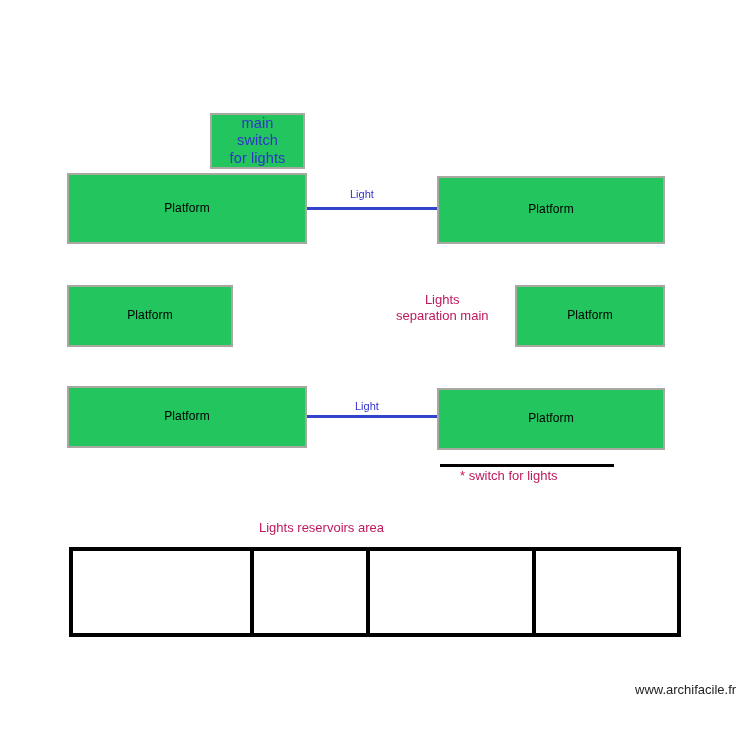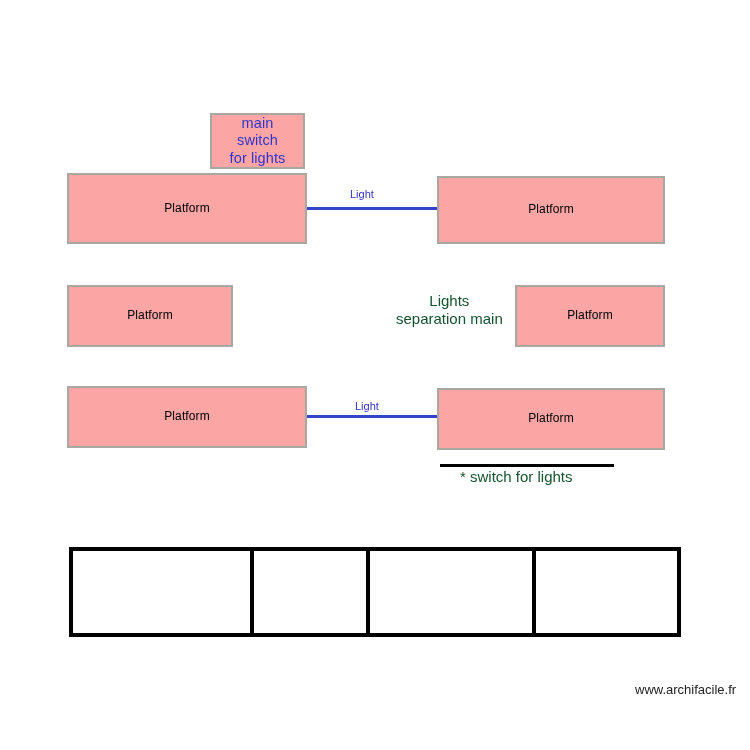--- a/index.html
+++ b/index.html
@@ -15,21 +15,21 @@
     width: 750px;
     height: 750px;
     background: #ffffff;
     overflow: hidden;
   }
 
   
   .box {
     position: absolute;
     box-sizing: border-box;
-    background: #fca5a5;
+    background: #22c55e;
     border: 2px solid #a8a8a0;
     display: flex;
     align-items: center;
     justify-content: center;
     text-align: center;
   }
   .box .box-label {
     font-size: 12px;
     color: #000000;
     line-height: 1.15;
@@ -51,22 +51,22 @@
   .connector-label {
     position: absolute;
     color: #3333cc;
     font-size: 11px;
     white-space: nowrap;
   }
 
   
   .annot {
     position: absolute;
-    color: #14532d;
-    font-size: 15px;
+    color: #be185d;
+    font-size: 13px;
     line-height: 1.22;
     white-space: nowrap;
   }
   .annot.center {
     text-align: center;
   }
 
   
   .rule-black {
     position: absolute;
@@ -141,20 +141,21 @@
   <div class="connector" style="left:307px; top:415px; width:130px;"></div>
   <div class="connector-label" style="left:355px; top:400px;">Light</div>
 
   <div class="box" style="left:437px; top:388px; width:228px; height:62px;">
     <span class="box-label">Platform</span>
   </div>
 
   <div class="rule-black" style="left:440px; top:464px; width:174px;"></div>
   <div class="annot" style="left:460px; top:468px;">* switch for lights</div>
 
+  <div class="annot" style="left:259px; top:520px;">Lights reservoirs area</div>
 
   <div class="reservoir" style="left:69px; top:547px; width:612px; height:90px;">
     <div class="reservoir-divider" style="left:177px;"></div>
     <div class="reservoir-divider" style="left:293px;"></div>
     <div class="reservoir-divider" style="left:459px;"></div>
   </div>
 
   <div class="footer" style="left:635px; top:682px;">www.archifacile.fr</div>
 
 </div>

